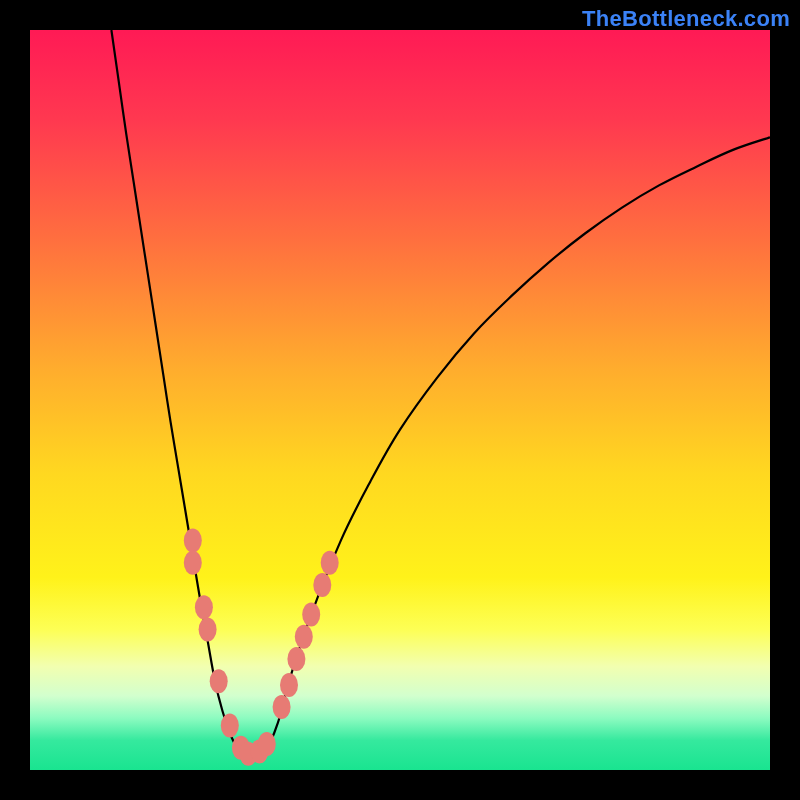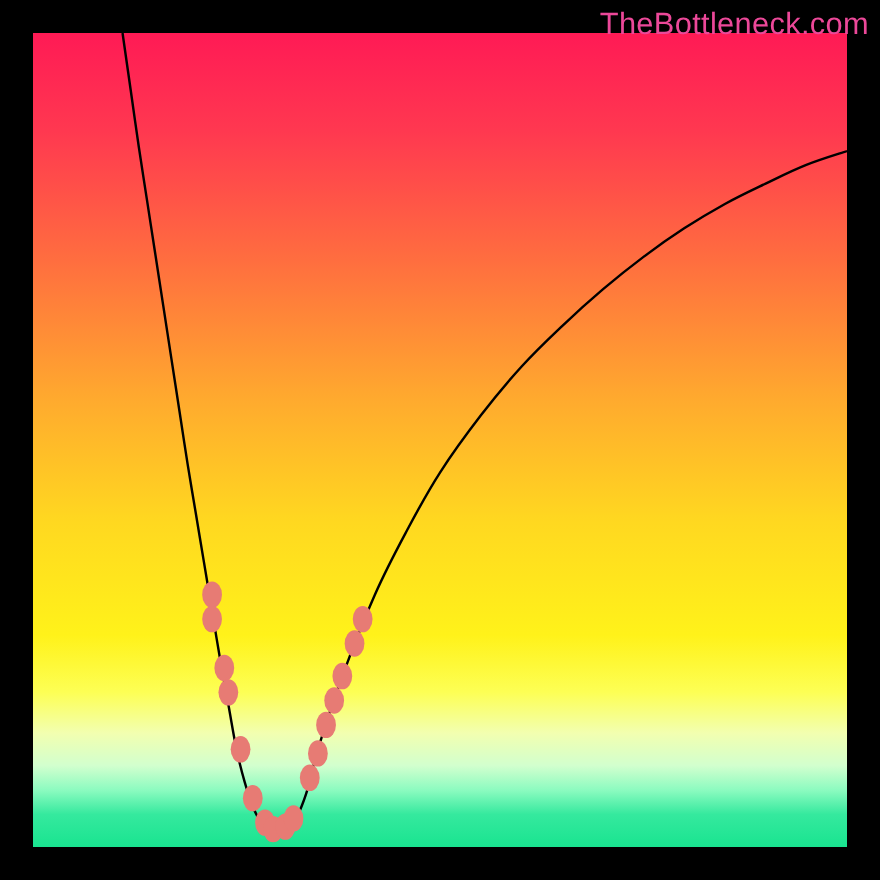--- a/index.html
+++ b/index.html
@@ -25,23 +25,23 @@
     overflow: hidden;
   }
   .gradient-bg {
     position: absolute;
     inset: 0;
   }
   .watermark {
     position: absolute;
     top: 6px;
     right: 10px;
-    color: #ec4899;
-    font-size: 28px;
-    font-weight: 400;
+    color: #3b82f6;
+    font-size: 22px;
+    font-weight: 700;
     letter-spacing: 0.3px;
     z-index: 5;
   }
   svg.curve {
     position: absolute;
     inset: 0;
     z-index: 3;
   }
   .node {
     fill: #e77b74;

